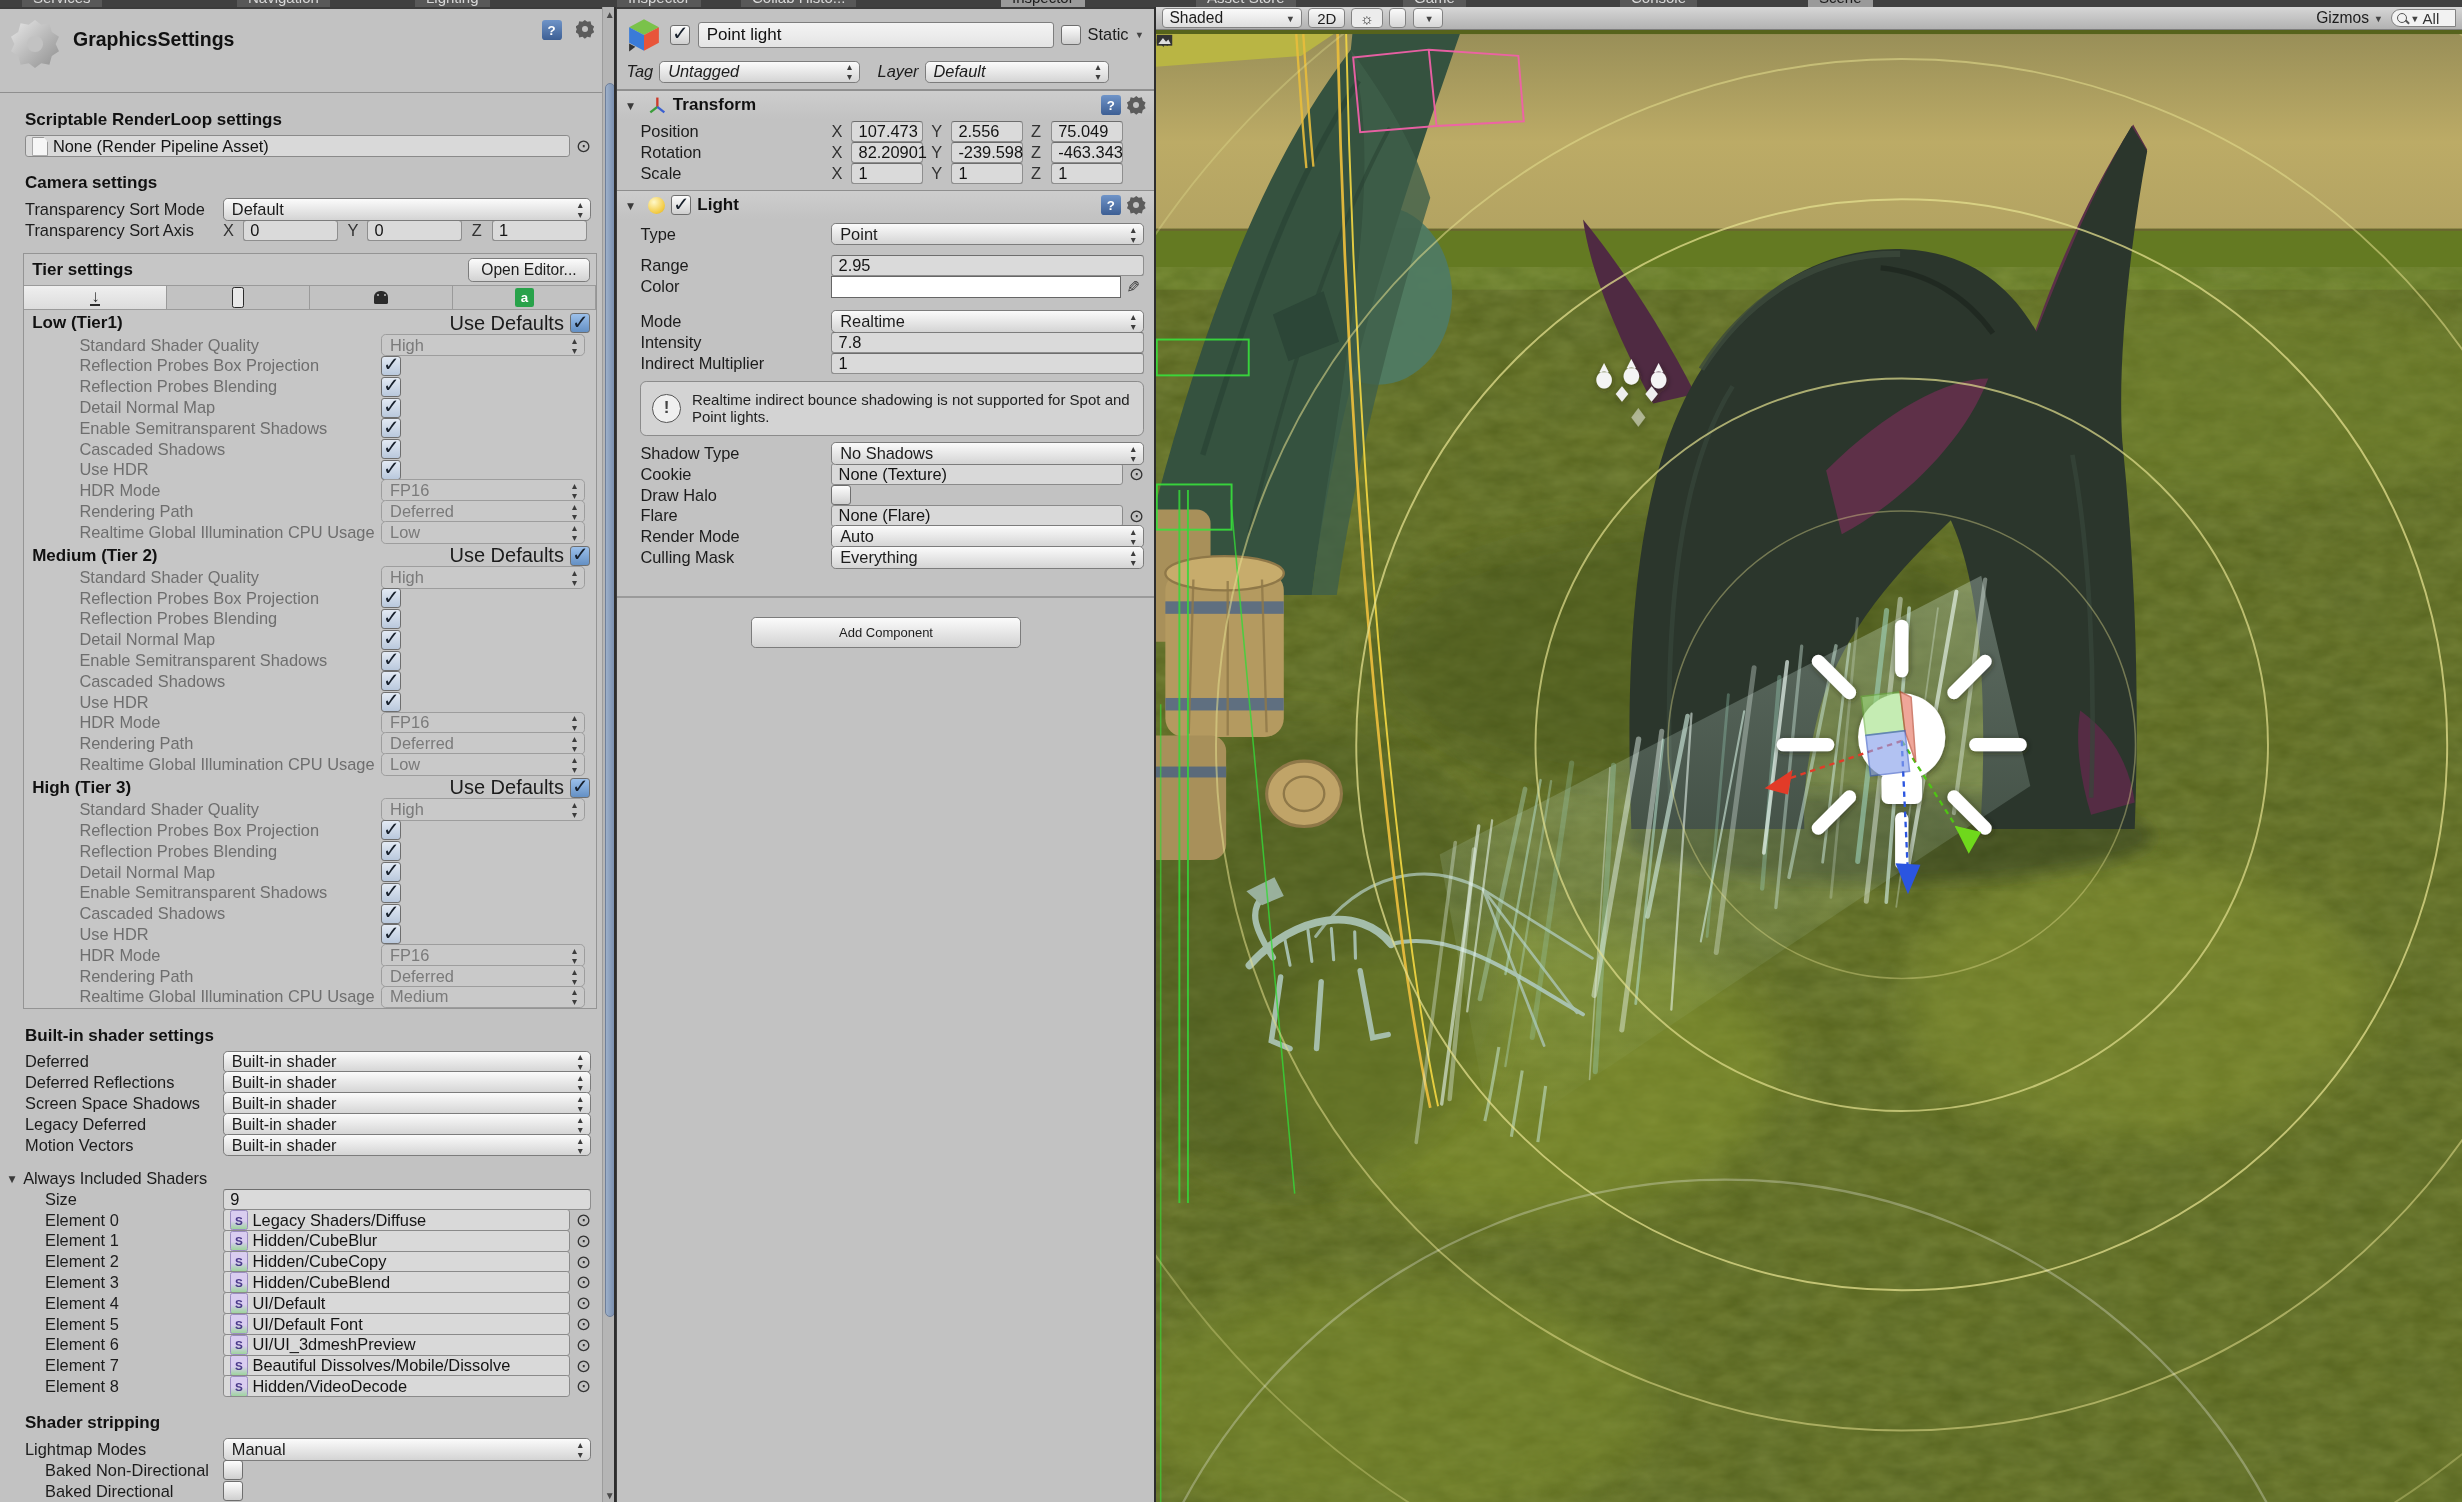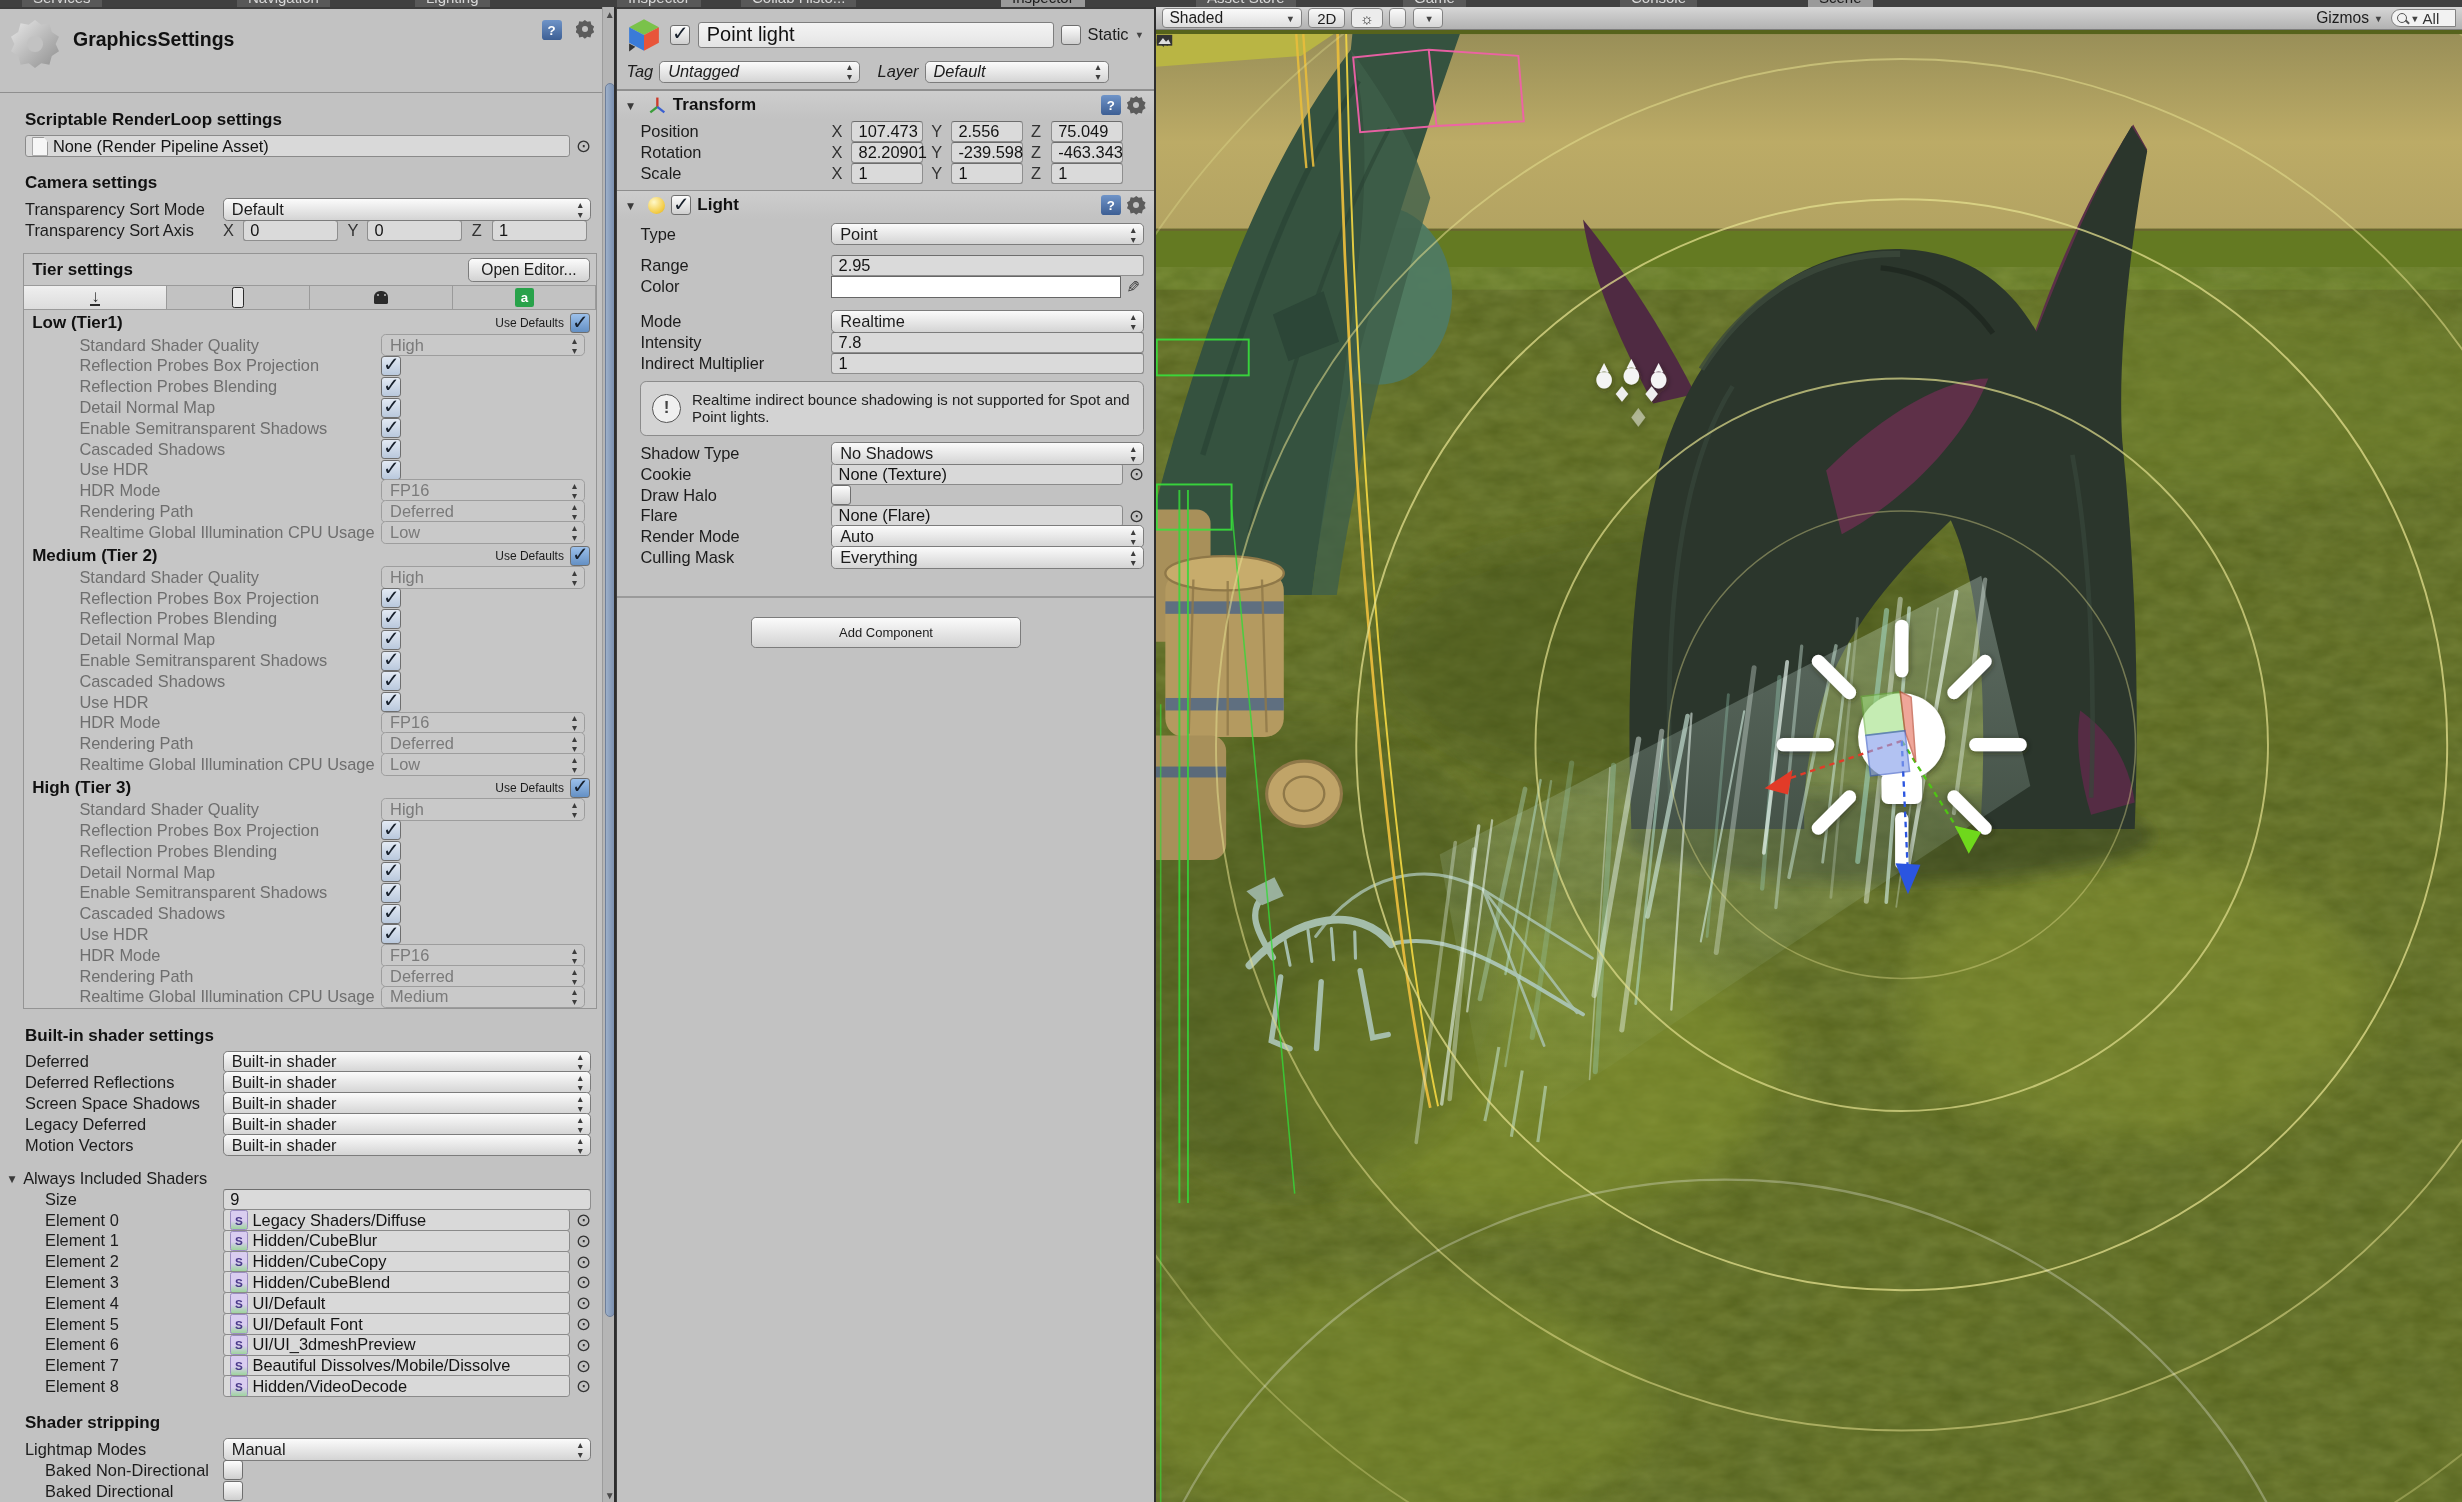--- a/index.html
+++ b/index.html
@@ -95,37 +95,37 @@
   .plat-tab.active{background:linear-gradient(#efefef,#dcdcdc);}
   .dl-ic{font-size:17px;font-weight:bold;color:#2b2b2b;border-bottom:2.3px solid #2b2b2b;line-height:15.6px;padding:0 0.8px;}
   .ph-ic{width:10px;height:18.7px;border:1.6px solid #2b2b2b;border-radius:2.3px;background:#e8e8e8;}
   .an-ic{width:14px;height:12.5px;background:#2b2b2b;border-radius:6.2px 6.2px 1.6px 1.6px;position:relative;}
   .an-ic:before{content:"";position:absolute;left:2.3px;top:3.1px;width:2.3px;height:2.3px;border-radius:50%;background:#c2c2c2;}
   .an-ic:after{content:"";position:absolute;right:2.3px;top:3.1px;width:2.3px;height:2.3px;border-radius:50%;background:#c2c2c2;}
   .tv-ic{width:18.7px;height:18.7px;background:#28a24a;border-radius:2.3px;color:#fff;font-weight:bold;font-size:13.3px;
      display:flex;align-items:center;justify-content:center;}
   .tier-name-row{display:flex;align-items:center;height:22px;padding:0 6.2px 0 7.8px;margin-top:2.3px;}
   .tier-name{flex:1;font-size:17px;font-weight:bold;color:#111;}
-  .ud-lbl{font-size:12px;color:#1c1c1c;margin-right:6.2px;}
+  .ud-lbl{font-size:20px;color:#1c1c1c;margin-right:6.2px;}
 
   
   .fold{font-size:11.7px;color:#3a3a3a;width:17px;flex:none;}
   .foldrow{display:flex;align-items:center;height:21px;padding-left:6.2px;font-size:16.4px;color:#1c1c1c;margin-top:12.5px;}
 
   
   #lscroll{left:602px;top:7px;bottom:0;width:13.3px;background:#b5b5b5;border-left:0.8px solid #9c9c9c;z-index:30;}
   #lscroll .thumb{position:absolute;left:1.6px;right:1.6px;top:76px;height:1232px;border-radius:5.5px;
      background:linear-gradient(90deg,#9db0ca,#7b90b0);border:0.8px solid #6e7f9a;}
   #lscroll .sarr{position:absolute;left:0;right:0;text-align:center;font-size:10px;color:#4a4a4a;}
 
   
   .insp-head{padding:7.8px 11px 6.2px 9.4px;border-bottom:0.8px solid #909090;}
   .ih-top{display:flex;align-items:center;gap:7.8px;}
   .namefield{flex:1;height:24px;background:linear-gradient(#f4f4f4,#e4e4e4);border:0.8px solid #7e7e7e;border-radius:3.1px;
-     display:flex;align-items:center;padding:0 7.8px;font-size:20px;color:#111;}
+     display:flex;align-items:center;padding:0 7.8px;font-size:17px;color:#111;}
   .static-wrap{display:flex;align-items:center;gap:6.2px;font-size:16.4px;color:#1c1c1c;}
   .ih-tag{display:flex;align-items:center;margin-top:7.8px;gap:6.2px;font-size:16.4px;color:#1c1c1c;font-style:italic;}
   .dd.small{flex:none;}
   .comp-head{display:flex;align-items:center;gap:6.2px;height:28px;border-top:0.8px solid #8e8e8e;
      background:linear-gradient(#cdcdcd,#c2c2c2);padding:0 9.4px 0 7.8px;font-size:17px;font-weight:bold;color:#111;}
   .comp-head .flex1{flex:1;}
   .bulb-ic{width:17px;height:17px;border-radius:50%;background:radial-gradient(circle at 35% 30%,#fff8c8,#f2c93e 70%,#caa32e);flex:none;}
   .ac-divider{height:1.6px;background:#9a9a9a;margin-top:17px;}
   #add-comp{display:block;margin:18.7px auto 0;width:270px;height:31px;font-size:13px;}
 

